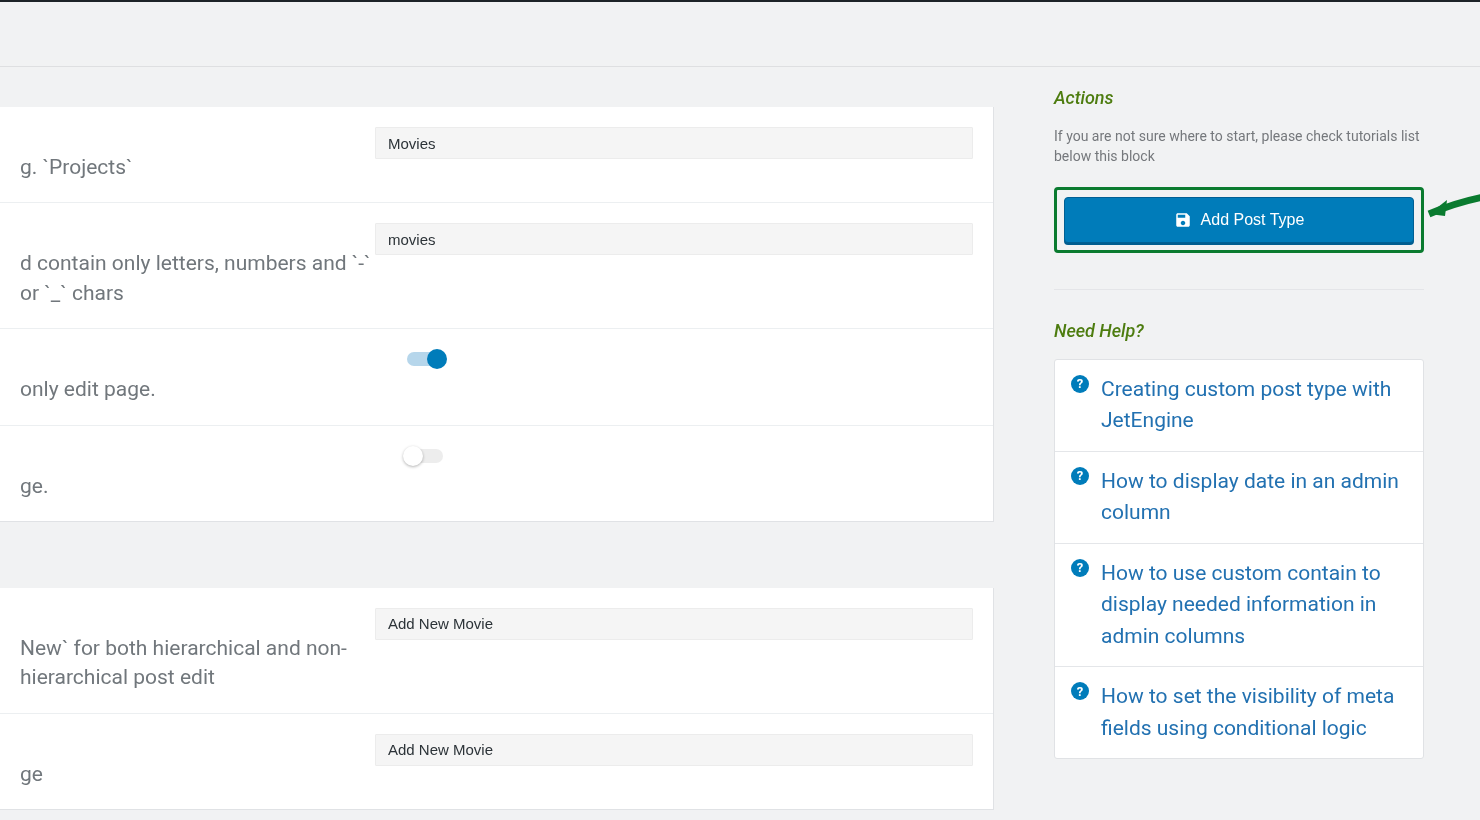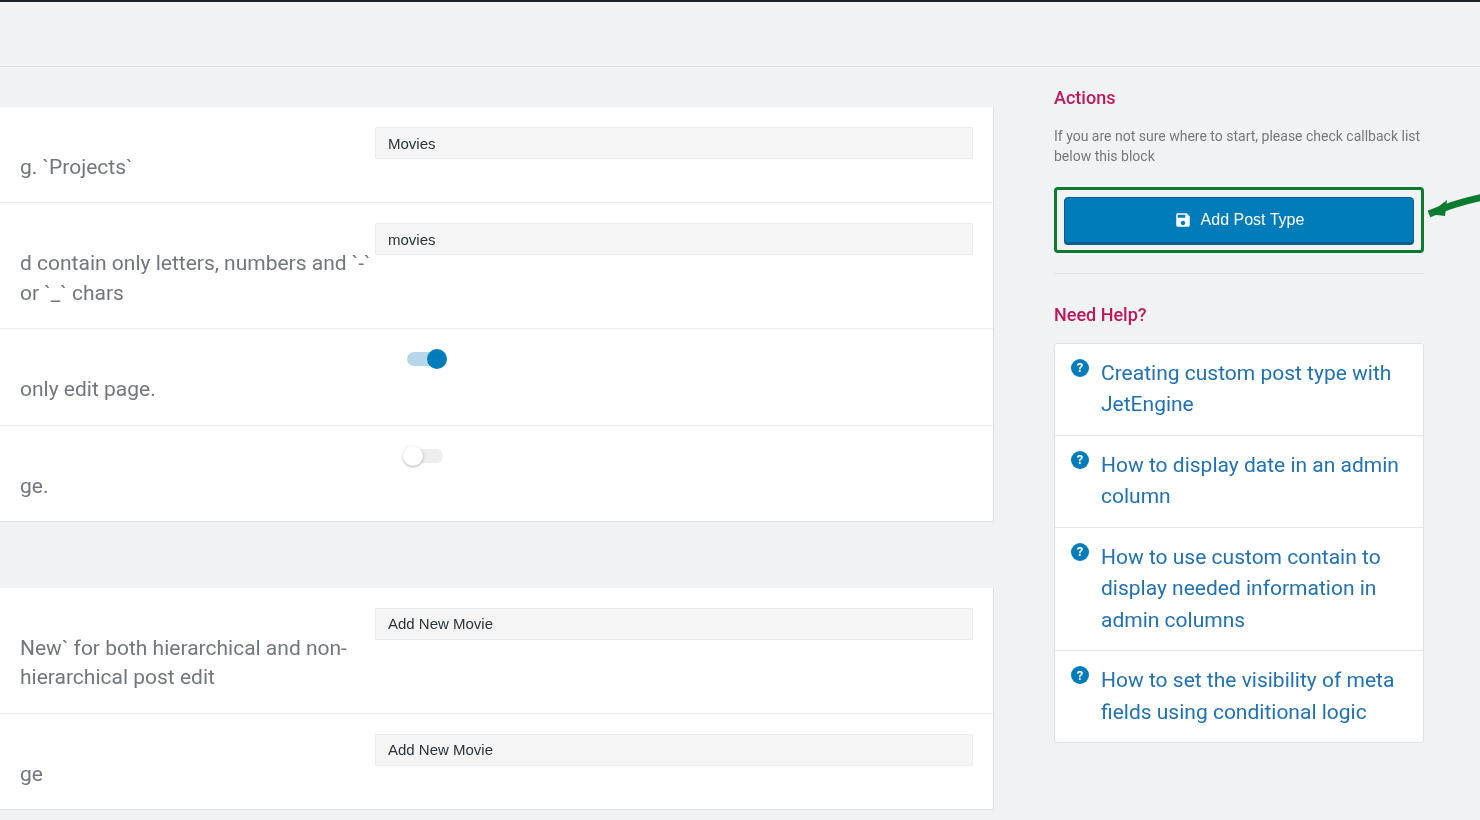--- a/index.html
+++ b/index.html
@@ -25,23 +25,23 @@
     .desc-text { font-size:21px; color:#71777c; line-height:1.4; padding-top:26px; }
     .input-cell { flex:1; }
     .txt-input { width:598px; height:32px; background:#f5f5f5; border:1px solid #ececec; border-radius:1px; padding:0 12px; font-size:15px; color:#2c3338; }
     
     .toggle { position:relative; width:36px; height:14px; border-radius:8px; margin-top:3px; }
     .toggle.on { background:#b6d6eb; }
     .toggle.on .knob { position:absolute; right:-4px; top:-3px; width:20px; height:20px; background:#007cba; border-radius:50%; }
     .toggle.off { background:#ededed; }
     .toggle.off .knob { position:absolute; left:-4px; top:-3px; width:20px; height:20px; background:#fff; border-radius:50%; box-shadow:0 1px 3px rgba(0,0,0,.3); }
     
-    .side-title { font-size:18px; font-weight:500; color:#be185d; margin-bottom:18px; }
+    .side-title { font-size:18px; font-weight:500; color:#4d7c0f; margin-bottom:18px;font-style:italic; }
     .side-desc { font-size:14px; color:#75787c; line-height:1.45; margin-bottom:20px; }
-    .highlight-box { border:3px solid #0a7b2f; border-radius:4px; padding:7px; position:relative; margin-bottom:20px; }
+    .highlight-box { border:3px solid #0a7b2f; border-radius:4px; padding:7px; position:relative; margin-bottom:36px; }
     .primary-btn { display:flex; align-items:center; justify-content:center; width:100%; height:46px; background:#007cba; border:1px solid #006094; border-radius:4px; color:#fff; font-size:16px; cursor:pointer; box-shadow:0 2px 0 #005d8f; }
     .primary-btn svg { margin-right:9px; }
     .arrow-svg { position:absolute; top:-6px; right:-120px; }
     .side-hr { height:1px; background:#e4e5e8; margin:0 0 30px; }
     .help-list { border:1px solid #e0e2e5; border-radius:3px; background:#fff; }
     .help-item { display:flex; align-items:flex-start; padding:14px 16px; border-bottom:1px solid #e4e6e9; cursor:pointer; }
     .help-item:last-child { border-bottom:none; }
     .help-icon { flex-shrink:0; width:18px; height:18px; background:#007cba; border-radius:50%; color:#fff; font-size:13px; font-weight:700; display:flex; align-items:center; justify-content:center; margin-right:12px; margin-top:1px; }
     .help-link { color:#2271b1; font-size:21px; line-height:1.5; }
   </style>
@@ -101,21 +101,21 @@
         <div class="label-cell">
             <div class="desc-text">ge</div>
           </div>
         <div class="input-cell"><input type="text" class="txt-input" value="Add New Movie" style=""></div>
       </div>
     </div>
   </div>
 
   <div class="side-col">
     <div class="side-title">Actions</div>
-    <div class="side-desc">If you are not sure where to start, please check callback list below this block</div>
+    <div class="side-desc">If you are not sure where to start, please check tutorials list below this block</div>
     <div class="highlight-box">
       <button class="primary-btn">
         <svg width="18" height="18" viewBox="0 0 24 24" fill="#fff">
             <path d="M17 3H5c-1.1 0-2 .9-2 2v14c0 1.1.9 2 2 2h14c1.1 0 2-.9 2-2V7l-4-4zm-5 16c-1.66 0-3-1.34-3-3s1.34-3 3-3 3 1.34 3 3-1.34 3-3 3zm3-10H5V5h10v4z"></path>
           </svg>
         <span>Add Post Type</span>
       </button>
       <svg class="arrow-svg" width="120" height="60" viewBox="0 0 120 60">
           <path d="M115 8 C 85 8, 50 12, 8 30" stroke="#0a7b2f" stroke-width="7" fill="none"></path>
           <path d="M8 30 L26 16 L24 32 Z" fill="#0a7b2f"></path>

